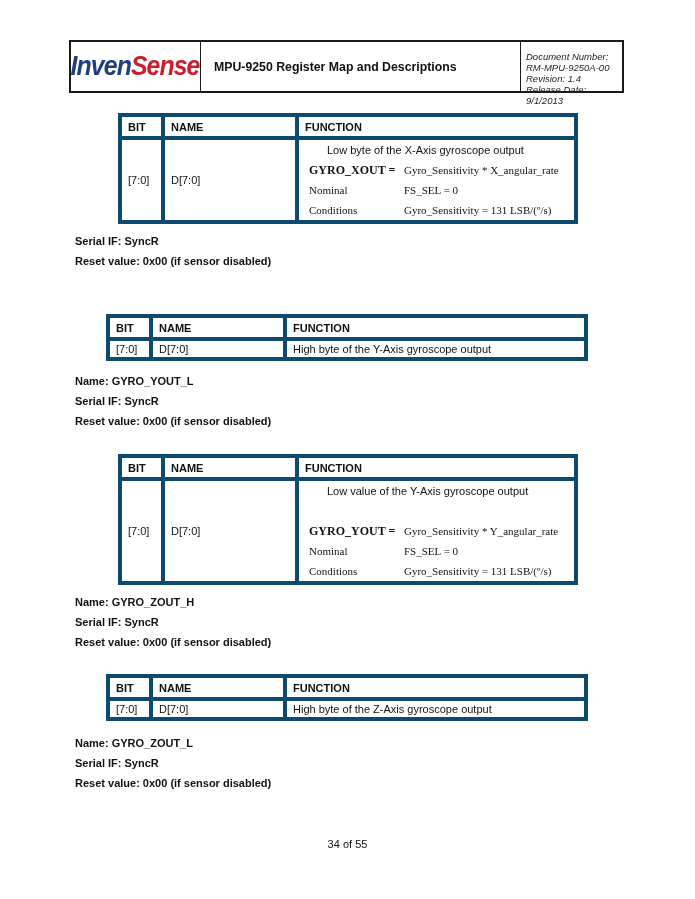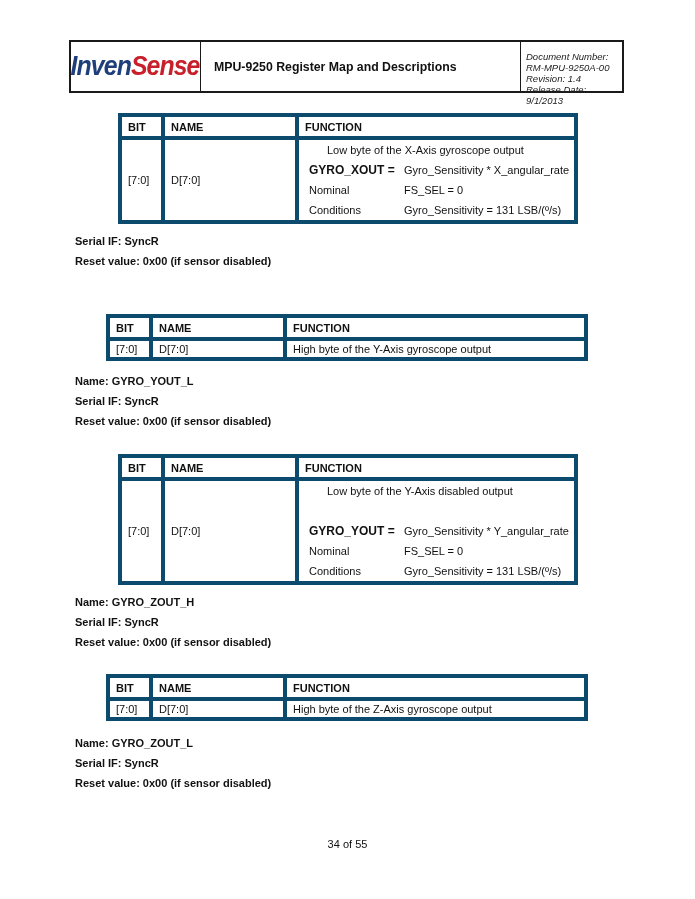--- a/index.html
+++ b/index.html
@@ -16,21 +16,21 @@
   .hdr-title { width: 320px; border-right: 1.5px solid #1a1a1a; display: flex;
                align-items: center; padding-left: 13px; box-sizing: border-box;
                font-weight: bold; font-size: 12.3px; }
   .hdr-meta { flex: 1; padding: 9px 0 0 5px; font-size: 9.5px; line-height: 11px; color: #222; font-style: italic; }
 
   table.reg { position: absolute; border-collapse: collapse; font-size: 11px; }
   table.reg td { border: 4px solid #0c4a6e; padding: 0 6px; vertical-align: middle; }
   table.reg tr.head td { font-weight: bold; height: 19px; }
   table.reg td.bit { font-weight: normal; }
   .fn-line { height: 20px; line-height: 20px; padding-left: 24px; }
-  .fn-grid { display: grid; grid-template-columns: 95px auto; padding-left: 6px; }
+  .fn-grid { display: grid; grid-template-columns: 95px auto; padding-left: 6px; font-family: Liberation Serif, serif; }
   .fn-grid div { height: 20px; line-height: 20px; }
   .fn-grid .eq { font-weight: bold; font-size: 12px; }
 
   .meta-block { position: absolute; left: 75px; font-weight: bold; font-size: 11px; }
   .meta-block div { height: 20px; line-height: 20px; }
 
   .footer { position: absolute; top: 838px; left: 0; width: 695px; text-align: center; font-size: 11px; }
 </style>
 </head>
 <body>
@@ -100,21 +100,21 @@
   <tbody>
       <tr class="head">
     <td style="width:27px">BIT</td>
     <td style="width:118px">NAME</td>
     <td>FUNCTION</td>
   </tr>
   <tr style="height:101px">
     <td class="bit">[7:0]</td>
     <td>D[7:0]</td>
     <td style="padding:0 0 0 4px; vertical-align:top">
-      <div class="fn-line">Low byte of the Y-Axis disabled output</div>
+      <div class="fn-line">Low value of the Y-Axis gyroscope output</div>
       <div style="height:20px"></div>
       <div class="fn-grid">
         <div class="eq">GYRO_YOUT =</div>
         <div>Gyro_Sensitivity * Y_angular_rate</div>
         <div>Nominal</div>
         <div>FS_SEL = 0</div>
         <div>Conditions</div>
         <div>Gyro_Sensitivity = 131 LSB/(º/s)</div>
       </div>
     </td>

